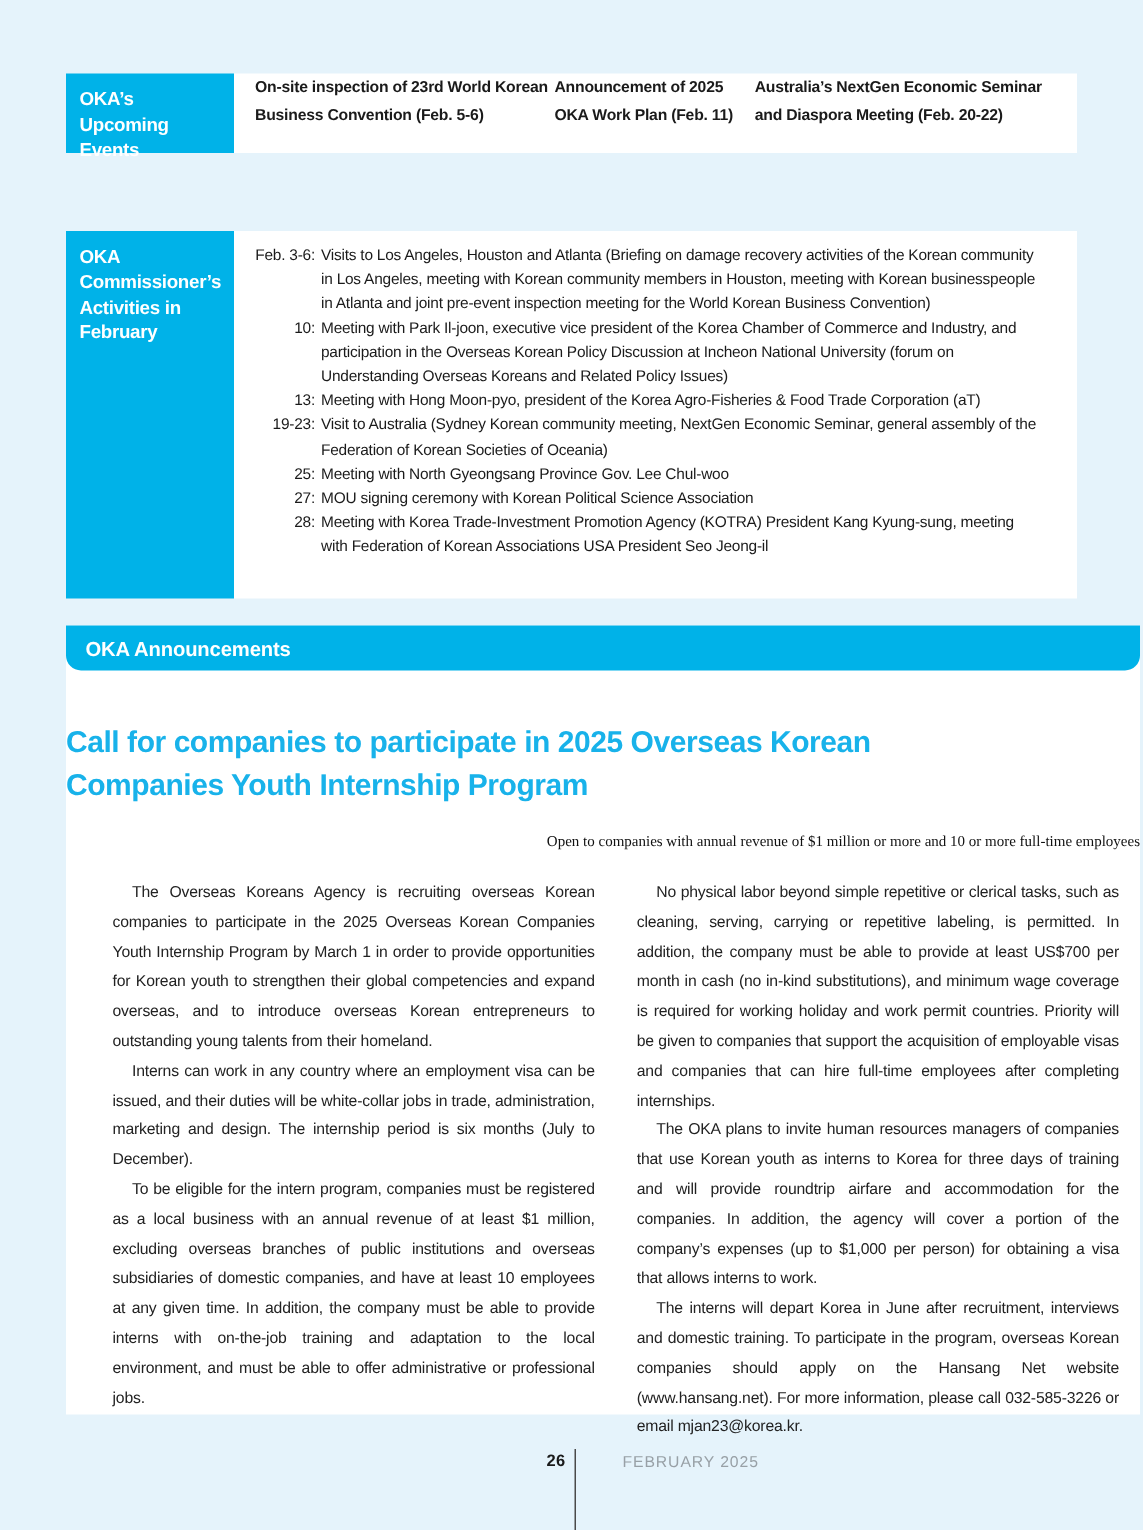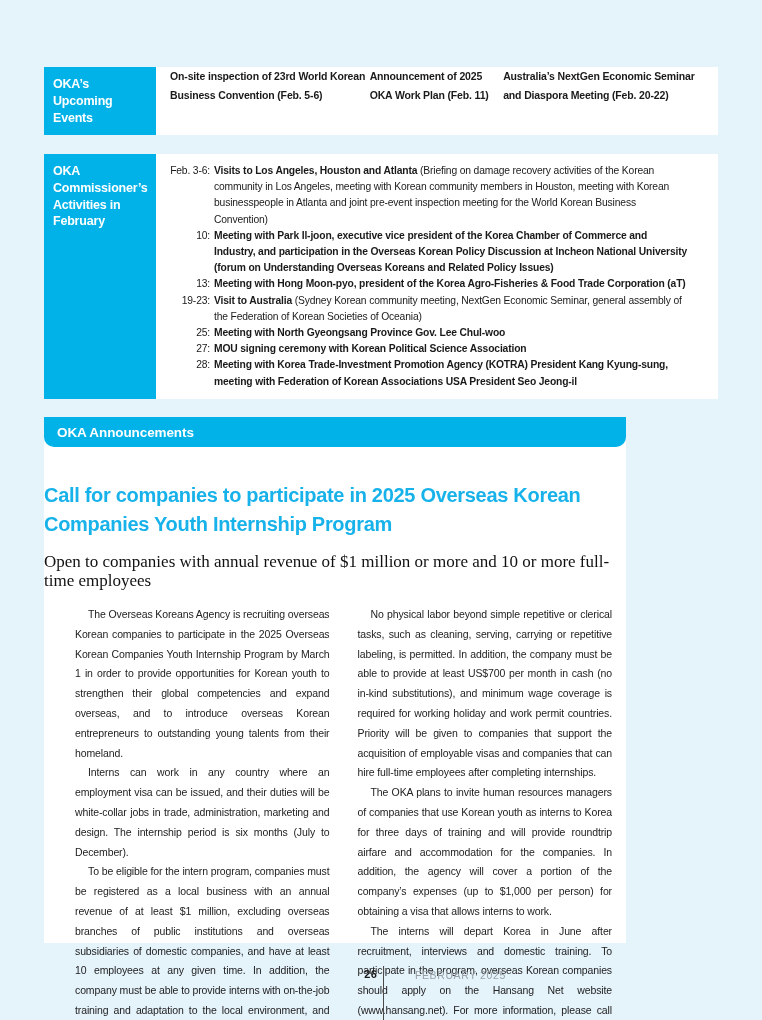--- a/index.html
+++ b/index.html
@@ -12,47 +12,47 @@
   .section{position:absolute;left:44px;width:674px;display:flex;}
   .section-label{
     width:112px;flex:0 0 112px;background:#00b2e8;color:#fff;
     font-weight:700;font-size:12.5px;line-height:1.34;letter-spacing:-0.2px;
     padding:9px 6px 9px 9px;box-sizing:border-box;white-space:pre-line;
   }
   .section-content{
     flex:1;background:#ffffff;box-sizing:border-box;color:#1a1a1a;
   }
   
-  #events{top:67px;height:68px;}
+  #events{top:49px;height:53px;}
   #events .section-content{
     padding:0 10px 0 14px;display:flex;flex-direction:row;justify-content:center;
   }
   .event-item{font-size:10.5px;font-weight:700;line-height:19px;letter-spacing:-0.15px;}
   
   #activities{top:154px;height:245px;}
   #activities .section-content{padding:9px 27px 6px 14px;}
   .activity-item{display:flex;font-size:10.3px;line-height:16.2px;letter-spacing:-0.15px;}
   .activity-prefix{flex:0 0 40px;text-align:right;padding-right:4px;white-space:nowrap;}
   .activity-body{flex:1;}
-  .seg-b{font-weight:700;}
+  .seg-b{font-weight:400;}
   
-  #annc{position:absolute;left:44px;top:417px;width:582px;height:526px;background:#ffffff;box-sizing:border-box;}
+  #annc{position:absolute;left:44px;top:417px;width:716px;height:526px;background:#ffffff;box-sizing:border-box;}
   #annc-bar{
     height:30px;background:#00b2e8;border-radius:0 0 10px 10px;
     display:flex;align-items:center;padding-left:13px;box-sizing:border-box;
     color:#fff;font-weight:700;font-size:13.5px;letter-spacing:-0.1px;
   }
   #annc-title{
     margin-top:34px;text-align:left;color:#18b2ea;font-weight:700;
     font-size:20px;line-height:29px;letter-spacing:-0.3px;
   }
   #annc-subtitle{
-    margin-top:13px;text-align:left;color:#111;
+    margin-top:13px;text-align:right;color:#111;
     font-family:"Liberation Serif","DejaVu Serif",serif;
-    font-size:17px;line-height:19px;
+    font-size:10px;line-height:19px;
   }
   #annc-columns{
     display:flex;gap:28px;margin:15px 14px 0 31px;
   }
   .col{flex:1;min-width:0;}
   .col p{
     margin:0;font-size:10.5px;line-height:19.8px;letter-spacing:-0.12px;
     text-align:justify;text-indent:13px;color:#222;
   }
   

